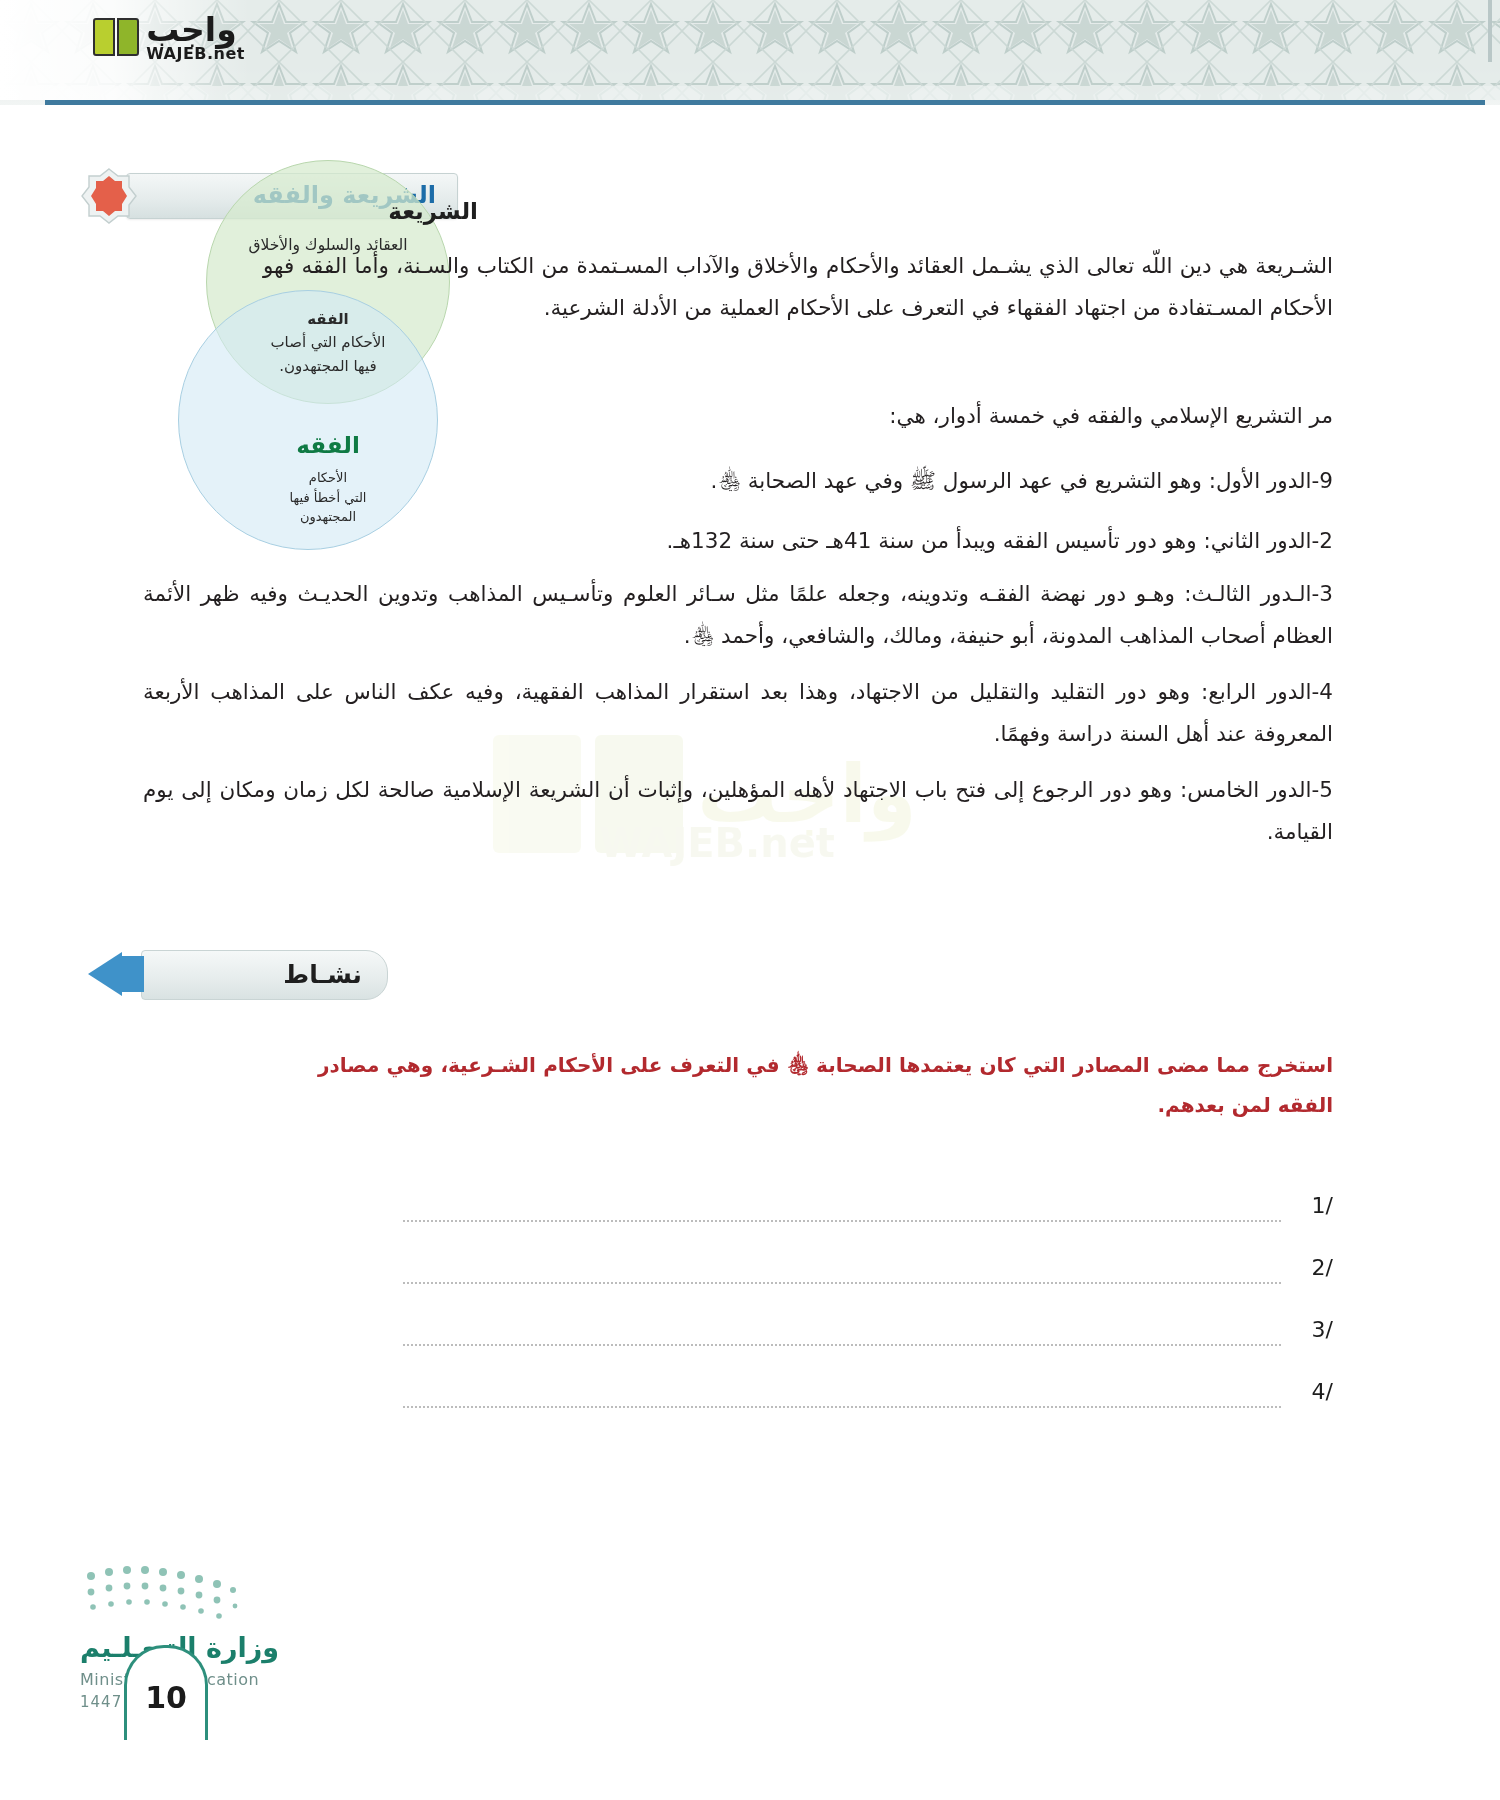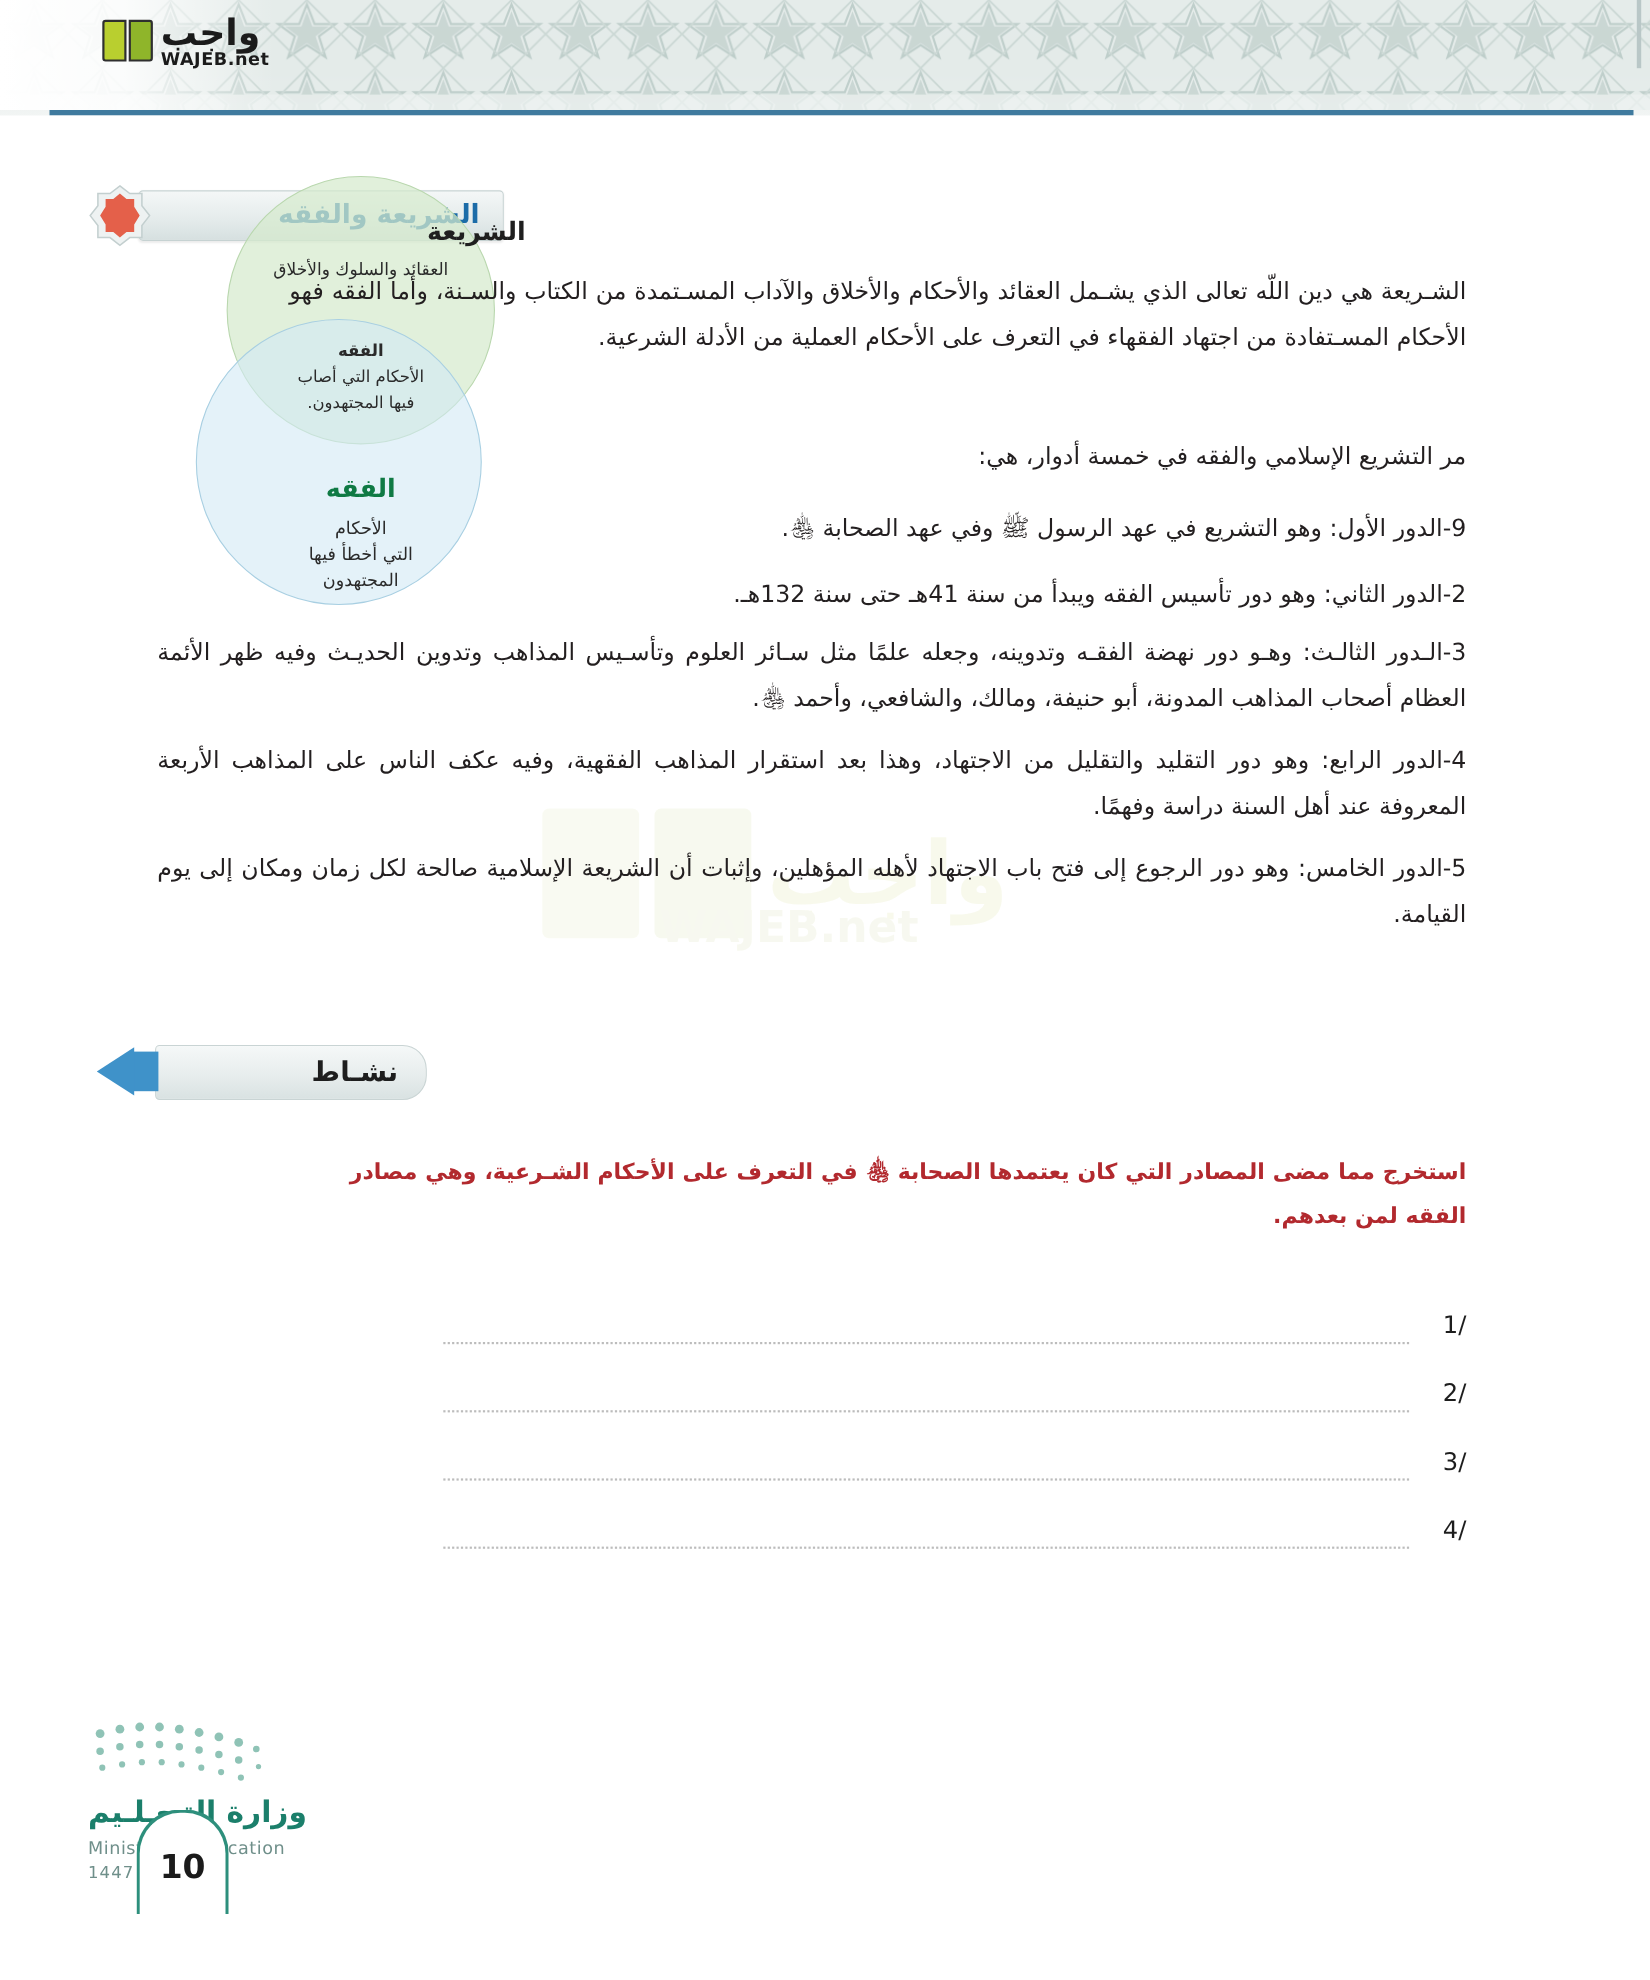--- a/index.html
+++ b/index.html
@@ -247,21 +247,21 @@
     font-size: 23px;
     font-weight: bold;
     color: #0f7a44;
     letter-spacing: 1px;
   }
   .venn .b-sub {
     position: absolute;
     left: 55px; right: 55px;
     top: 308px;
     text-align: center;
-    font-size: 16px;
+    font-size: 13px;
     line-height: 1.5;
     color: #2a2a2a;
   }
 
   
   .activity {
     position: absolute;
     right: 1125px;
     top: 845px;
     width: 300px;

